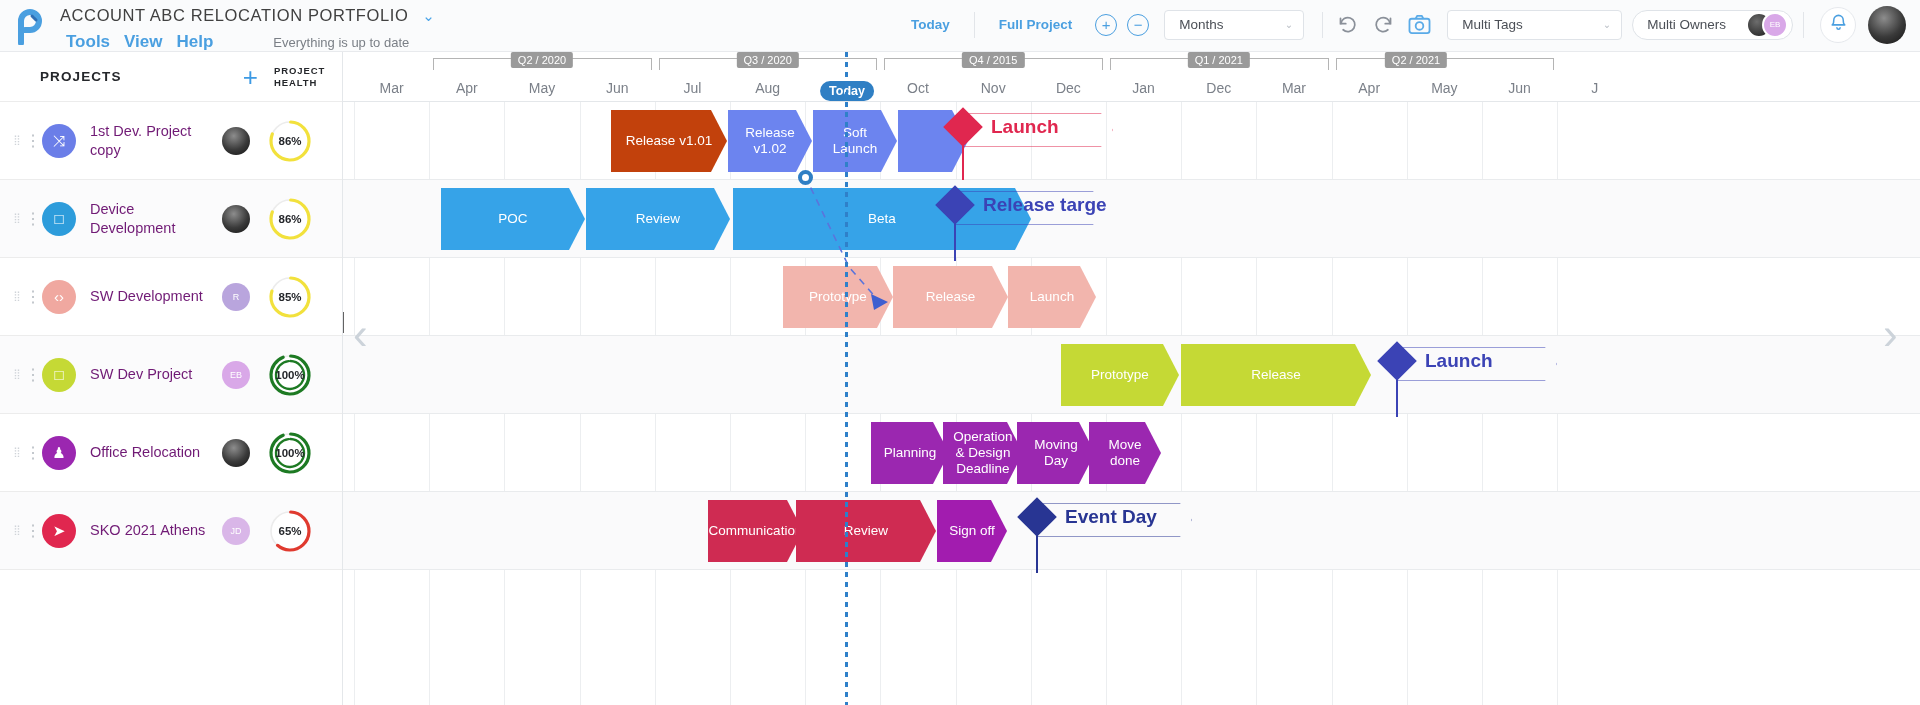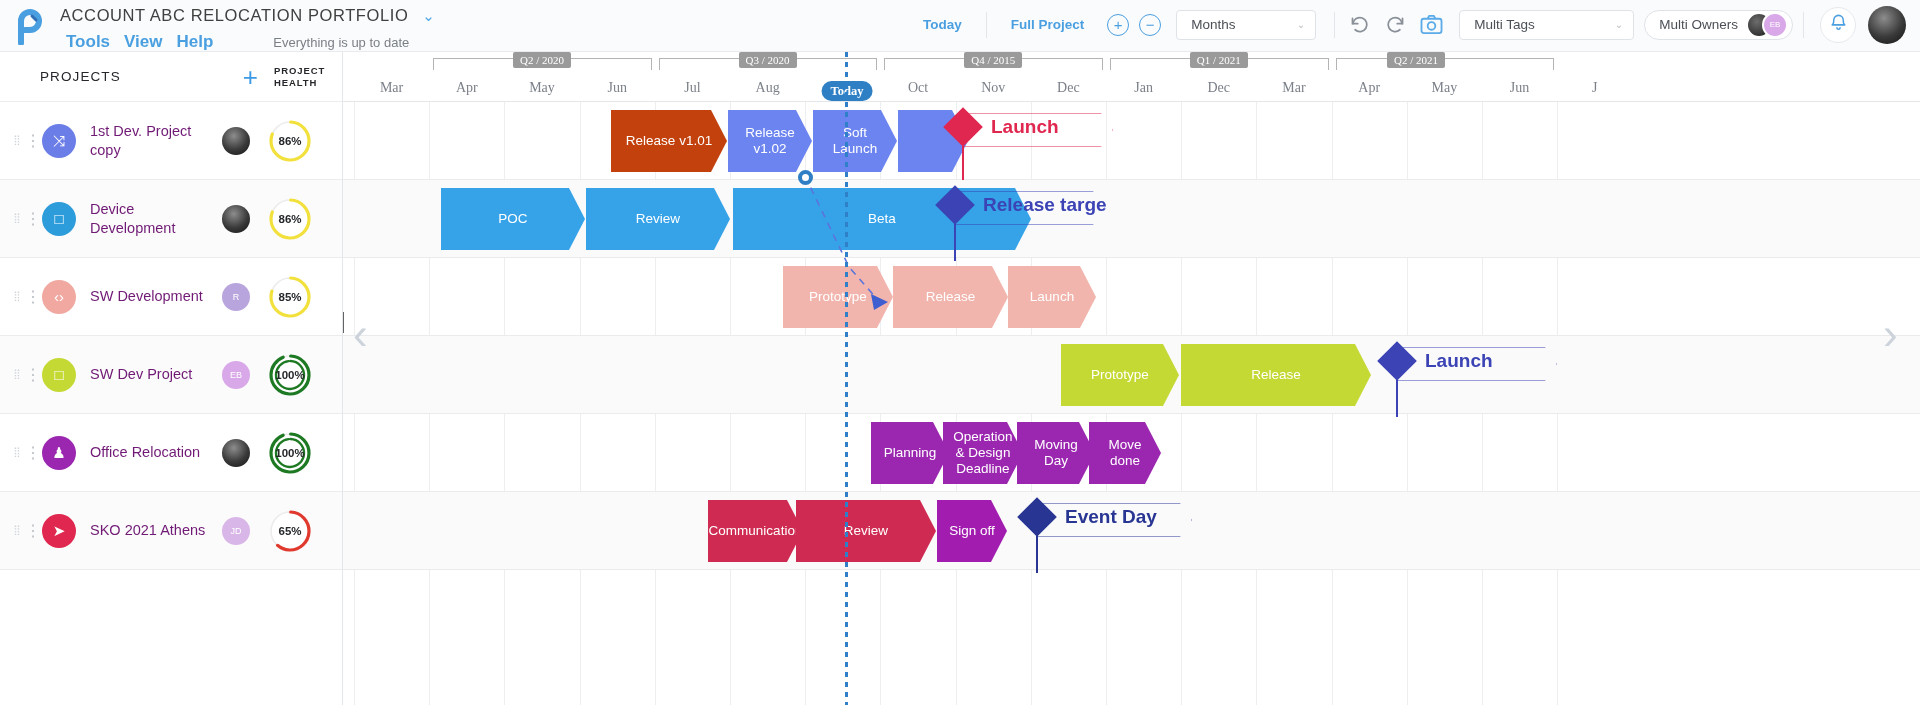--- a/index.html
+++ b/index.html
@@ -59,21 +59,21 @@
     cursor: pointer;
   }
   .select-box .chev { color: #b9bec5; font-size: 10px; }
   .icon-btn {
     width: 30px; height: 30px; display: flex; align-items: center; justify-content: center;
     cursor: pointer; color: #8a9099; margin: 0 3px;
   }
   .owners-box {
     height: 30px; border: 1px solid #dfe3e8; border-radius: 16px; background: #fff;
     display: flex; align-items: center; padding: 0 4px 0 14px; font-size: 13.5px;
-    color: #4b4f56; margin-left: 10px; gap: 8px; cursor: pointer;
+    color: #4b4f56; margin-left: 10px; gap: 20px; cursor: pointer;
   }
   .av-stack { display: flex; align-items: center; }
   .av-stack .av { width: 26px; height: 26px; border-radius: 50%; border: 2px solid #fff; }
   .av-dark { background: radial-gradient(circle at 40% 35%, #6d6d6d, #1b1b1b); }
   .av-pink { background: #d9a8e8; color: #fff; font-size: 8px; display: flex;
              align-items: center; justify-content: center; margin-left: -10px; }
   .bell-btn {
     width: 36px; height: 36px; border-radius: 50%; border: 1px solid #e6e9ed;
     display: flex; align-items: center; justify-content: center; cursor: pointer;
     margin-left: 10px; background: #fff;
@@ -86,21 +86,21 @@
 
   
   .sidebar {
     position: absolute; left: 0; top: 52px; width: 343px; height: 653px;
     background: #fff; border-right: 1px solid #e4e7ea; z-index: 6;
   }
   .sb-head {
     height: 50px; display: flex; align-items: center; border-bottom: 1px solid #ececec;
     padding: 0 10px 0 40px;
   }
-  .sb-head-title { font-size: 13.5px; font-weight: normal; letter-spacing: 1.1px; color: #25272b; }
+  .sb-head-title { font-size: 13.5px; font-weight: bold; letter-spacing: 1.1px; color: #25272b; }
   .sb-plus { margin-left: auto; color: #3d9ae4; font-size: 26px; line-height: 1; cursor: pointer;
              font-weight: 300; padding-right: 16px;}
   .sb-health-label {
     font-size: 9.5px; font-weight: bold; letter-spacing: 0.9px; color: #25272b;
     line-height: 12px; width: 58px;
   }
   .proj-row {
     height: 78px; display: flex; align-items: center; border-bottom: 1px solid #ececec;
     padding-left: 14px; cursor: pointer;
   }
@@ -122,21 +122,21 @@
     position: absolute; inset: 0; display: flex; align-items: center; justify-content: center;
     font-size: 11.5px; font-weight: bold; color: #25272b;
   }
 
   
   .tl {
     position: absolute; left: 343px; top: 52px; width: 1577px; height: 653px;
     background: #fff; overflow: hidden;
   }
   .tl-head { position: absolute; left: 0; top: 0; width: 1577px; height: 50px;
-             background: #fff; border-bottom: 1px solid #e4e7ea; z-index: 3; font-family: Liberation Serif, serif; }
+             background: #fff; border-bottom: 1px solid #e4e7ea; z-index: 3; }
   .q-line { position: absolute; top: 6px; height: 1px; background: #b4b4b4; }
   .q-tick { position: absolute; top: 6px; width: 1px; height: 12px; background: #b4b4b4; }
   .q-chip {
     position: absolute; top: 0; height: 16px; background: #9a9a9a; color: #fff;
     font-size: 11px; border-radius: 2px; display: flex; align-items: center;
     justify-content: center; padding: 0 7px; transform: translateX(-50%); white-space: nowrap;
   }
   .m-cell {
     position: absolute; top: 22px; height: 28px; display: flex; align-items: center;
     justify-content: center; font-size: 14px; color: #7b8089;

